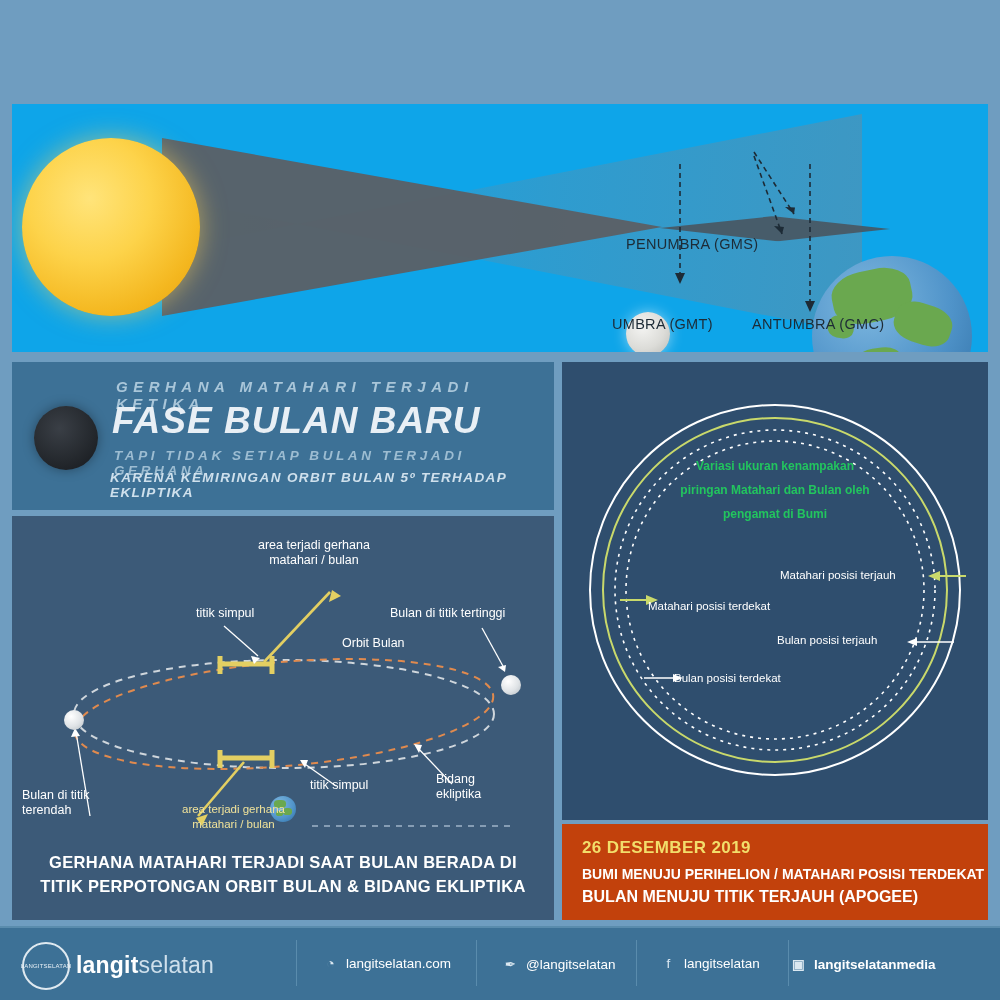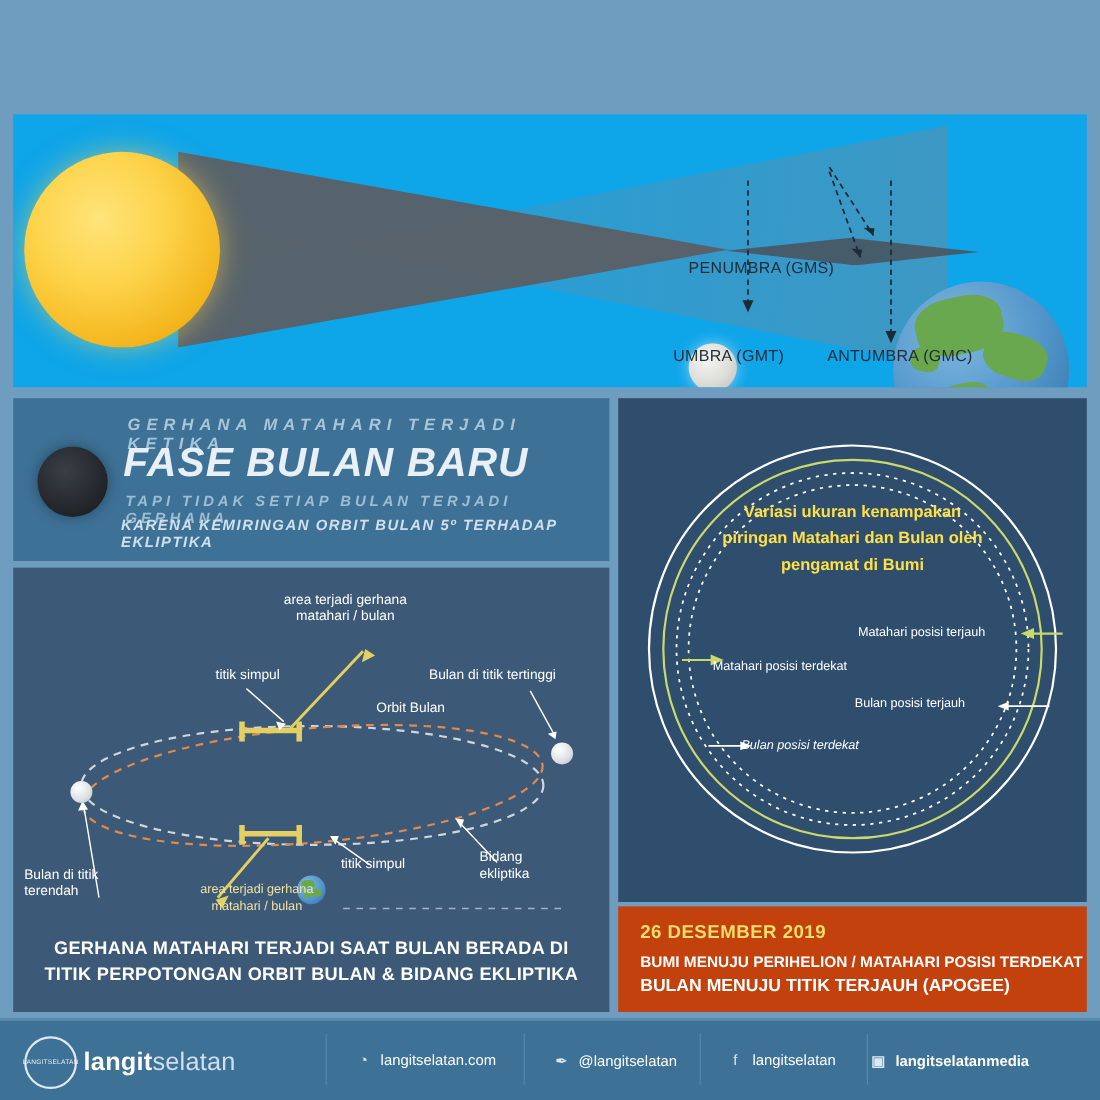--- a/index.html
+++ b/index.html
@@ -125,21 +125,21 @@
 
   
   .panel-ring{
     position:absolute;left:562px;top:362px;width:426px;height:458px;
     background:#2f4e6e;
     overflow:hidden;
   }
   .ring-svg{position:absolute;left:0;top:0;width:426px;height:458px;}
   .ring-title{
     position:absolute;left:0;top:92px;width:426px;text-align:center;
-    color:#fde047;font-size:15px;font-weight:700;line-height:24px;
+    color:#22c55e;font-size:12px;font-weight:700;line-height:24px;
   }
   .r-lbl{position:absolute;color:#ffffff;font-size:11.5px;white-space:nowrap;}
 
   
   .panel-date{
     position:absolute;left:562px;top:824px;width:426px;height:96px;
     background:#c2410c;
   }
   .date-title{position:absolute;left:20px;top:14px;color:#f2de6b;font-size:17px;font-weight:700;letter-spacing:.4px;}
   .date-l1{position:absolute;left:20px;top:42px;color:#ffffff;font-size:14px;font-weight:700;}
@@ -303,21 +303,21 @@
       </g>
     </svg>
     <div class="ring-title">
       <span>Variasi ukuran kenampakan</span><br>
       <span>piringan Matahari dan Bulan oleh</span><br>
       <span>pengamat di Bumi</span>
     </div>
     <div class="r-lbl" style="left:218px;top:207px;">Matahari posisi terjauh</div>
     <div class="r-lbl" style="left:86px;top:238px;">Matahari posisi terdekat</div>
     <div class="r-lbl" style="left:215px;top:272px;">Bulan posisi terjauh</div>
-    <div class="r-lbl" style="left:112px;top:310px;font-style:italic;">Bulan posisi terdekat</div>
+    <div class="r-lbl" style="left:112px;top:310px;">Bulan posisi terdekat</div>
   </div>
 
   <div class="panel-date">
     <div class="date-title">26 DESEMBER 2019</div>
     <div class="date-l1">BUMI MENUJU PERIHELION / MATAHARI POSISI TERDEKAT</div>
     <div class="date-l2">BULAN MENUJU TITIK TERJAUH (APOGEE)</div>
   </div>
 
   <div class="footer">
     <div class="footer-rule"></div>

